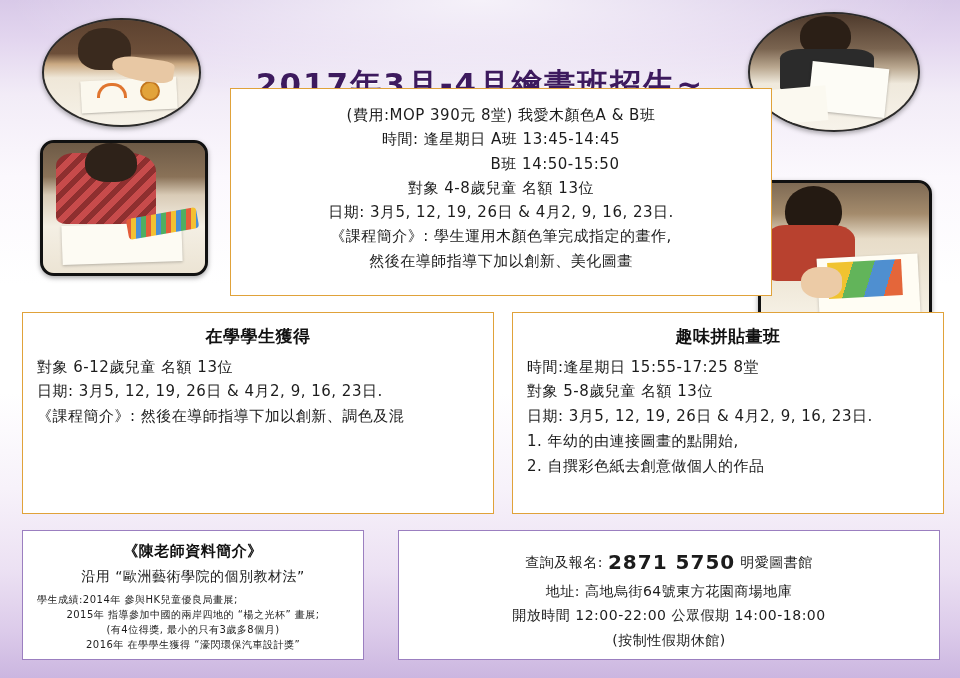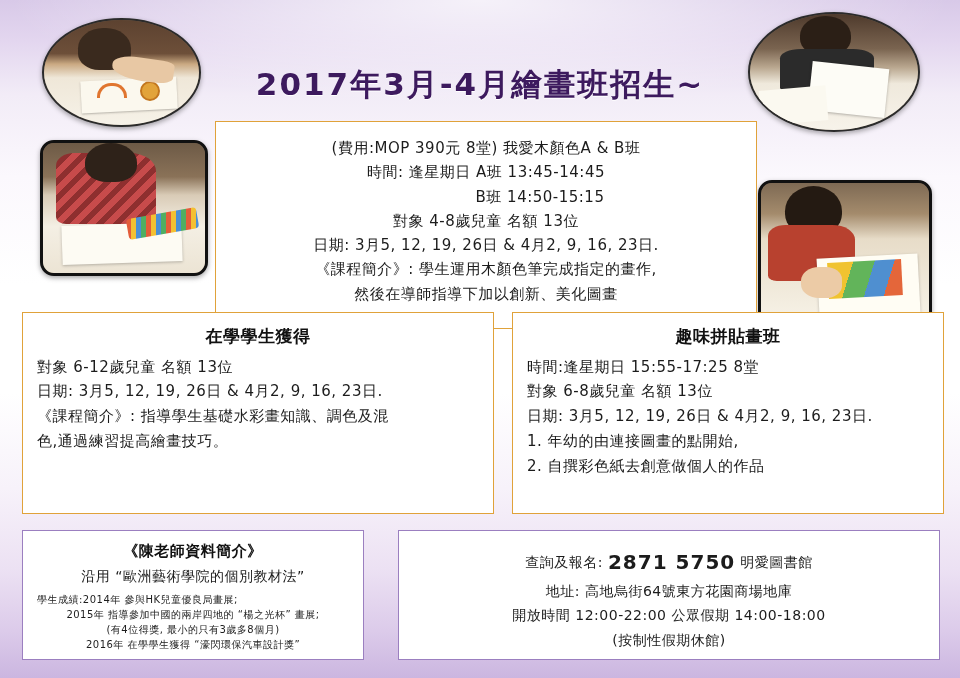--- a/index.html
+++ b/index.html
@@ -186,21 +186,21 @@
   }
   .box-purple { border: 1px solid #9b7fc0; }
   .box-inner {
     padding: 10px 14px;
     color: #1c1c1c;
     font-size: 15px;
     line-height: 1.62;
     letter-spacing: 0.5px;
   }
 
-  #box-main { left: 215px; top: 88px; width: 540px; height: 206px; margin-top: 33px; }
+  #box-main { left: 230px; top: 88px; width: 540px; height: 206px; }
   #box-main .box-inner { padding: 14px 18px 10px 18px; }
   #box-main .line { text-align: center; }
   #box-main .line.l1 { text-align: center; }
   #box-main .line.indent-b { text-align: center; padding-left: 108px; }
 
   #box-watercolor { left: 22px; top: 312px; width: 470px; height: 200px; }
   #box-collage { left: 512px; top: 312px; width: 430px; height: 200px; }
 
   .box-title {
     text-align: center;
@@ -271,43 +271,42 @@
       <div class="p-book"></div>
       <div class="p-art"></div>
       <div class="p-hand"></div>
     </div>
   </div>
 
   <div class="box" id="box-main">
     <div class="box-inner">
       <div class="line l1">(費用:MOP 390元 8堂)  我愛木顏色A &amp; B班</div>
       <div class="line">時間: 逢星期日  A班  13:45-14:45</div>
-      <div class="line indent-b">B班  14:50-15:15</div>
+      <div class="line indent-b">B班  14:50-15:50</div>
       <div class="line">對象 4-8歲兒童  名額 13位</div>
       <div class="line">日期: 3月5, 12, 19, 26日 &amp; 4月2, 9, 16, 23日.</div>
       <div class="line">《課程簡介》: 學生運用木顏色筆完成指定的畫作,</div>
       <div class="line">然後在導師指導下加以創新、美化圖畫</div>
     </div>
   </div>
 
   <div class="box" id="box-watercolor">
     <div class="box-inner">
       <div class="box-title">在學學生獲得</div>
       <div class="box-line">對象 6-12歲兒童  名額 13位</div>
       <div class="box-line">日期: 3月5, 12, 19, 26日 &amp; 4月2, 9, 16, 23日.</div>
-      <div class="box-line">《課程簡介》: 指導學生基礎水彩畫知識、調色及混</div>
-      <div class="box-line">色,通過練習提高繪畫技巧。</div>
+      <div class="box-line">《課程簡介》: 然後在導師指導下加以創新、調色及混</div>
     </div>
   </div>
 
   <div class="box" id="box-collage">
     <div class="box-inner">
       <div class="box-title">趣味拼貼畫班</div>
       <div class="box-line">時間:逢星期日 15:55-17:25  8堂</div>
-      <div class="box-line">對象 6-8歲兒童  名額 13位</div>
+      <div class="box-line">對象 5-8歲兒童  名額 13位</div>
       <div class="box-line">日期: 3月5, 12, 19, 26日 &amp; 4月2, 9, 16, 23日.</div>
       <div class="box-line">1. 年幼的由連接圖畫的點開始,</div>
       <div class="box-line">2. 自撰彩色紙去創意做個人的作品</div>
     </div>
   </div>
 
   <div class="box box-purple" id="box-teacher">
     <div class="box-inner" style="padding:8px 14px;">
       <div class="t-title">《陳老師資料簡介》</div>
       <div class="t-sub">沿用 “歐洲藝術學院的個別教材法”</div>

